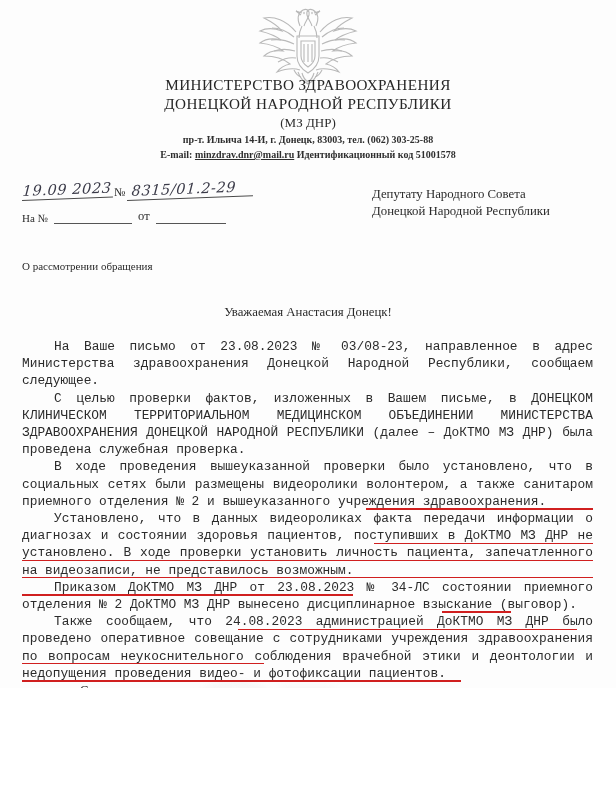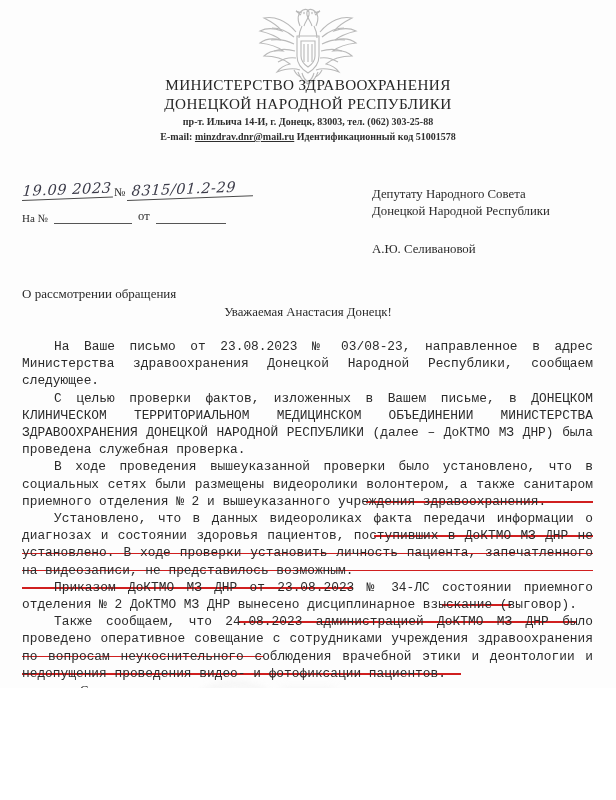--- a/index.html
+++ b/index.html
@@ -158,23 +158,23 @@
     color: #2b2b2b;
   }
   .addressee-name {
     margin-top: 22px;
   }
 
   
   .subject {
     position: absolute;
     left: 22px;
-    top: 286px;
-    z-index: 2;
-    font-size: 13px;
+    top: 260px;
+    z-index: 2;
+    font-size: 11px;
     color: #2b2b2b;
   }
 
   
   .salutation {
     position: absolute;
     left: 0; right: 0;
     top: 305px;
     text-align: center;
     z-index: 2;
@@ -202,21 +202,21 @@
     hyphens: none;
   }
   .para.upper-block { text-indent: 32px; }
 
   
   .mk {
     background-image: linear-gradient(to right, #d01f1f, #d01f1f);
     background-repeat: no-repeat;
     background-size: 100% 2.4px;
     background-position: 0 103%;
-    padding-bottom: 11px;
+    padding-bottom: 18px;
   }
 
   
   .closing {
     position: absolute;
     left: 80px;
     top: 683px;
     z-index: 2;
     font-size: 12.6px;
     color: #2b2b2b;
@@ -278,20 +278,21 @@
       <g fill="#cfcfcf">
         <ellipse cx="52" cy="9" rx="1" ry="1.2"></ellipse>
         <ellipse cx="60" cy="9" rx="1" ry="1.2"></ellipse>
       </g>
     </svg>
   </div>
 
   <div class="letterhead">
     <div class="lh-org">МИНИСТЕРСТВО ЗДРАВООХРАНЕНИЯ</div>
     <div class="lh-org">ДОНЕЦКОЙ НАРОДНОЙ РЕСПУБЛИКИ</div>
+    <div class="lh-abbr">(МЗ ДНР)</div>
     <div class="lh-contact">пр-т. Ильича 14-И, г. Донецк, 83003, тел. (062) 303-25-88</div>
     <div class="lh-contact">
       <span>E-mail:</span>
       <span class="lh-mail-link">minzdrav.dnr@mail.ru</span>
       <span>Идентификационный код</span>
       <span>51001578</span>
     </div>
   </div>
 
   <div class="refblock">
@@ -304,21 +305,20 @@
       <span class="ref-na">На №</span>
       <span class="ref-blank"></span>
       <span class="ref-ot">от</span>
       <span class="ref-blank2"></span>
     </div>
   </div>
 
   <div class="addressee">
     <div>Депутату Народного Совета</div>
     <div>Донецкой Народной Республики</div>
-    <div class="addressee-name">А.Ю. Селивановой</div>
   </div>
 
   <div class="subject">О рассмотрении обращения</div>
 
   <div class="salutation">Уважаемая Анастасия Донецк!</div>
 
   <div class="body">
 
     <p class="para"><span>На Ваше письмо от 23.08.2023 № 03/08-23, направленное в адрес Министерства здравоохранения Донецкой Народной Республики, сообщаем следующее.</span></p>
 

